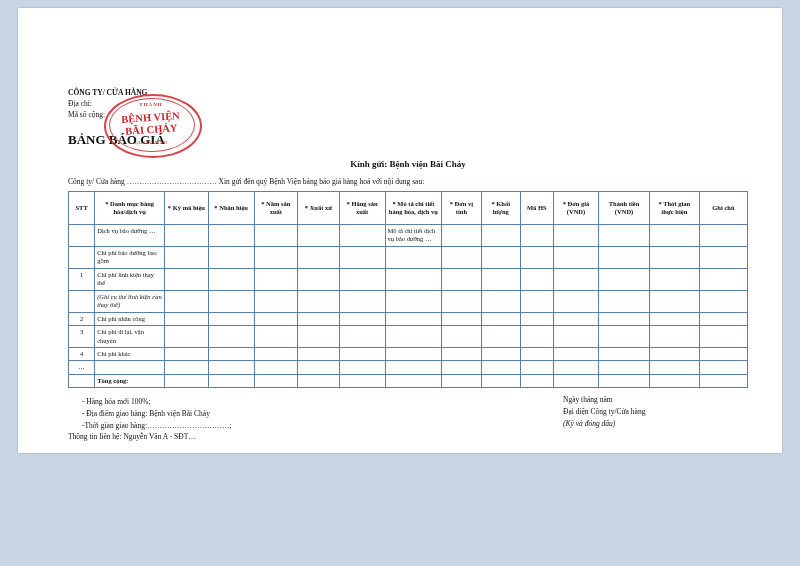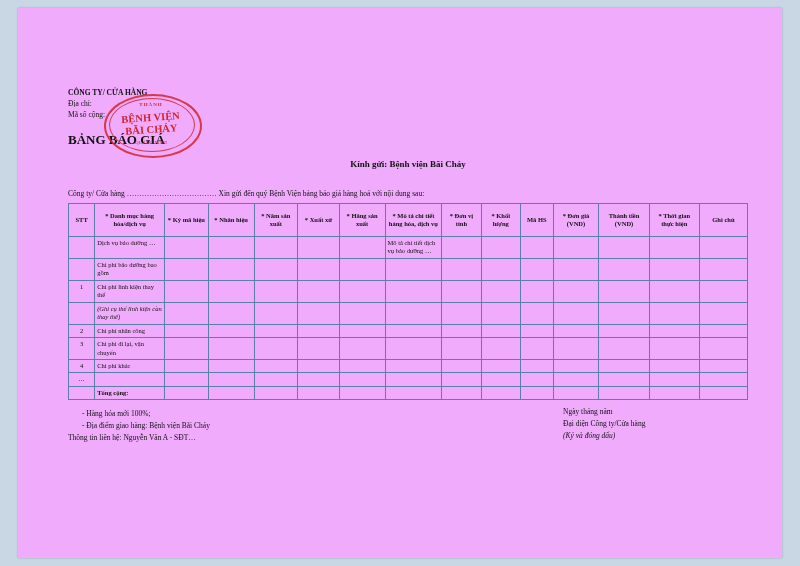--- a/index.html
+++ b/index.html
@@ -11,22 +11,22 @@
     width: 800px;
     height: 566px;
     overflow: hidden;
     font-family: "Liberation Serif", serif;
   }
   .page {
     position: absolute;
     left: 18px;
     top: 8px;
     width: 764px;
-    height: 550px;
-    background: #f0abfc;
+    height: 445px;
+    background: #ffffff;
     box-shadow: 0 0 2px rgba(0,0,0,0.25);
   }
   .doc {
     position: absolute;
     left: 50px;
     top: 80px;
     width: 680px;
   }
 
   
@@ -102,21 +102,21 @@
   }
   .subtitle {
     text-align: center;
     font-size: 9px;
     font-weight: bold;
     margin-top: 11px;
     color: #111;
   }
   .sendline {
     font-size: 7.5px;
-    margin-top: 20px;
+    margin-top: 8px;
     color: #111;
     white-space: nowrap;
   }
 
   
   table.quote {
     border-collapse: collapse;
     width: 100%;
     margin-top: 5px;
     table-layout: fixed;
@@ -399,20 +399,21 @@
           <td></td>
         </tr>
 
       </tbody>
     </table>
 
     <div class="footer">
       <div class="left">
         <div class="indent">- Hàng hóa mới 100%;</div>
         <div class="indent">- Địa điểm giao hàng: Bệnh viện Bãi Cháy</div>
+        <div class="indent">-Thời gian giao hàng:……………………………;</div>
         <div>Thông tin liên hệ: Nguyễn Văn A - SĐT…</div>
       </div>
 
       <div class="signblock">
         <div>Ngày   tháng   năm</div>
         <div>Đại diện Công ty/Cửa hàng</div>
         <div class="ital">(Ký và đóng dấu)</div>
       </div>
     </div>
 

